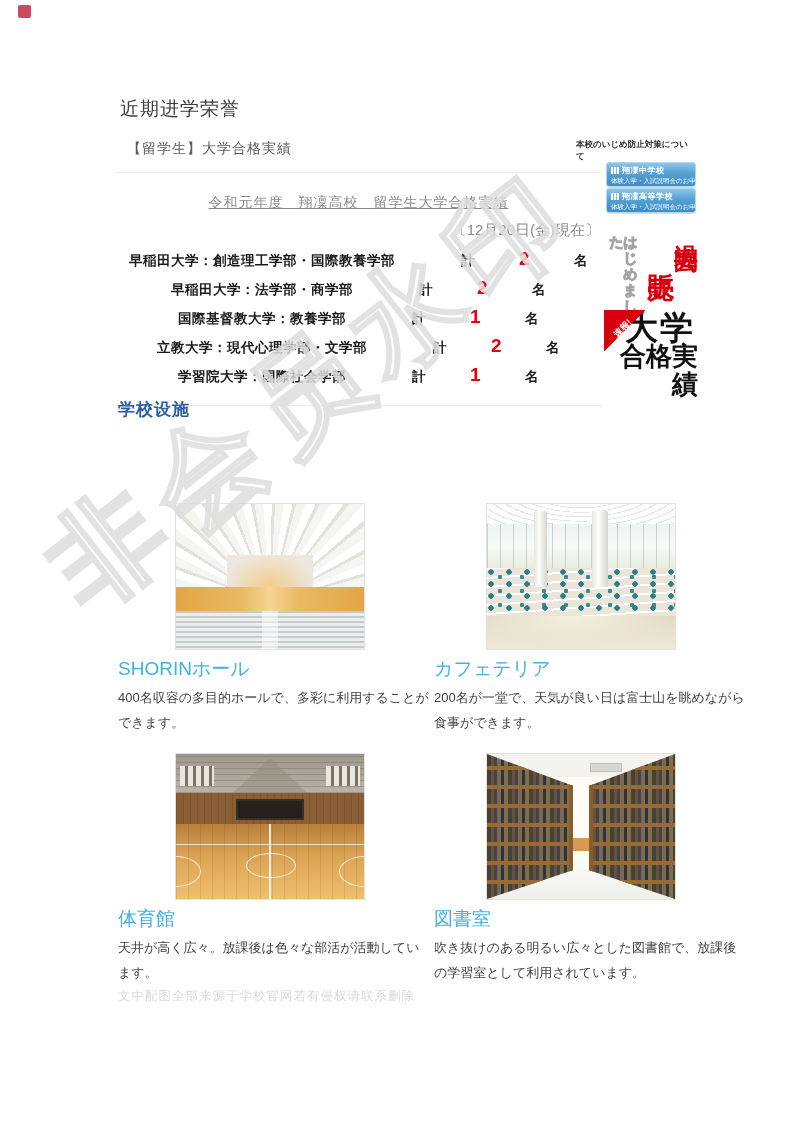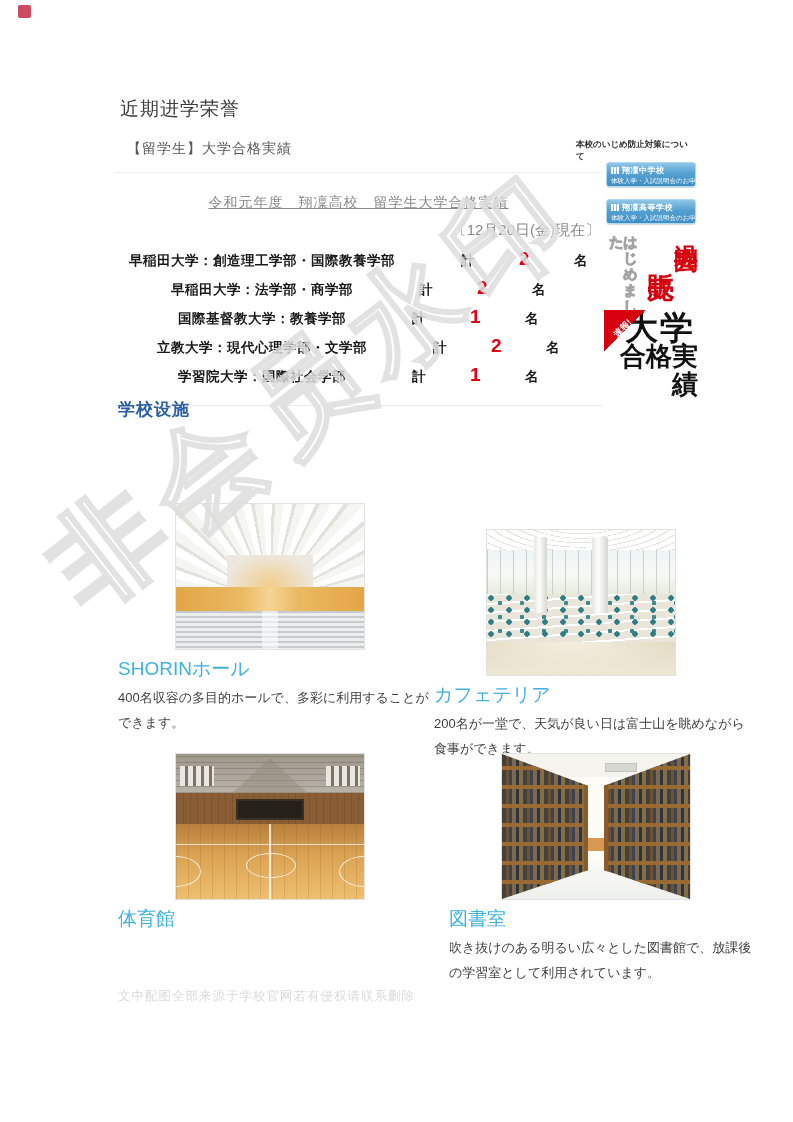--- a/index.html
+++ b/index.html
@@ -28,21 +28,21 @@
   .bully-link{position:absolute;left:576px;top:139px;width:120px;font-size:8.5px;font-weight:700;color:#2b2b2b;cursor:pointer;}
   .blue-btn{position:absolute;left:606px;width:90px;height:25px;border-radius:3px;
             background:linear-gradient(180deg,#8fc7e8 0%,#55a0d1 45%,#3d8ec6 100%);
             border:1px solid #aed8ef;box-sizing:border-box;padding:2px 4px;color:#fff;cursor:pointer;
             box-shadow:0 1px 1px rgba(0,0,0,.15);}
   .blue-btn .row1{display:flex;align-items:center;gap:3px;}
   .b-icon{display:inline-block;width:8px;height:7px;background:
           linear-gradient(90deg,#fff 0 2px,rgba(255,255,255,.25) 2px 3px,#fff 3px 5px,rgba(255,255,255,.25) 5px 6px,#fff 6px 8px);}
   .b-title{font-size:8px;font-weight:700;letter-spacing:.5px;}
   .b-sub{font-size:6.5px;margin-top:1px;letter-spacing:0;white-space:nowrap;}
-  #btn-jr{top:162px;} #btn-hs{top:199px;}
+  #btn-jr{top:162px;} #btn-hs{top:188px;}
 
   
   .kakomon{position:absolute;left:606px;top:226px;width:92px;height:88px;display:flex;justify-content:flex-end;cursor:pointer;}
   .kakomon>span{writing-mode:vertical-rl;text-orientation:upright;display:block;line-height:1;}
   .k-sub{font-size:14px;font-weight:700;color:#fff;-webkit-text-stroke:1px #a3a3a3;margin-right:9px;letter-spacing:0px;}
   .k-col2{font-size:27px;font-weight:800;color:#d7000f;padding-top:25px;letter-spacing:2px;}
   .k-col1{font-size:24px;font-weight:800;color:#d7000f;letter-spacing:2px;}
 
   
   .sokuho{position:absolute;left:606px;top:312px;width:92px;height:68px;
@@ -51,22 +51,22 @@
   .s-line2{font-size:26px;font-weight:900;text-align:right;line-height:1.05;letter-spacing:0;}
   .s-ribbon{position:absolute;left:-2px;top:-2px;width:42px;height:42px;
             background:linear-gradient(135deg,#d7000f 50%,transparent 50%);}
   .s-ribbon span{position:absolute;left:1px;top:12px;width:36px;transform:rotate(-45deg);
                  color:#fff;font-size:9px;font-weight:700;text-align:center;
                  font-family:"Liberation Sans","DejaVu Sans",sans-serif;}
 
   
   .fac-heading{position:absolute;left:118px;top:398px;font-size:17px;font-weight:700;color:#2b5fa5;letter-spacing:1px;}
   .facility-card{position:absolute;width:312px;}
-  #card-0{left:118px;top:503px;} #card-1{left:434px;top:529px;}
-  #card-2{left:118px;top:753px;} #card-3{left:434px;top:753px;margin-left:15px;}
+  #card-0{left:118px;top:503px;} #card-1{left:434px;top:503px;}
+  #card-2{left:118px;top:753px;} #card-3{left:434px;top:753px;}
   .photo{position:relative;width:190px;height:147px;border:1px solid #e2e2e2;box-sizing:border-box;
          overflow:hidden;background:#fff;}
   #card-0 .photo,#card-2 .photo{margin-left:57px;}
   #card-1 .photo,#card-3 .photo{margin-left:52px;}
   .fac-caption{margin-top:6px;font-size:19px;color:#3fb1e3;cursor:pointer;}
   .fac-desc{margin-top:3px;font-size:13px;line-height:25px;color:#3f3f3f;}
 
   
   .aud-ceiling{position:absolute;left:0;right:0;top:0;height:57%;
     background:repeating-conic-gradient(from 200deg at 50% 118%,#ffffff 0 5deg,#e2e2dd 5deg 7deg,#f5f5f1 7deg 12deg);}
@@ -255,20 +255,21 @@
       <div class="gym-wall"></div>
       <div class="gym-stage"></div>
       <div class="gym-floor"></div>
       <div class="gym-line-v"></div>
       <div class="gym-line-h"></div>
       <div class="gym-circle"></div>
       <div class="gym-arcL"></div>
       <div class="gym-arcR"></div>
     </div>
     <div class="fac-caption">体育館</div>
+    <div class="fac-desc">天井が高く広々。放課後は色々な部活が活動しています。</div>
   </div>
 
   <div class="facility-card" id="card-3">
     <div class="photo">
       <div class="lib-bg"></div>
       <div class="lib-vent"></div>
       <div class="lib-table"></div>
       <div class="lib-chair"></div>
       <div class="lib-shelf left"></div>
       <div class="lib-shelf right"></div>

